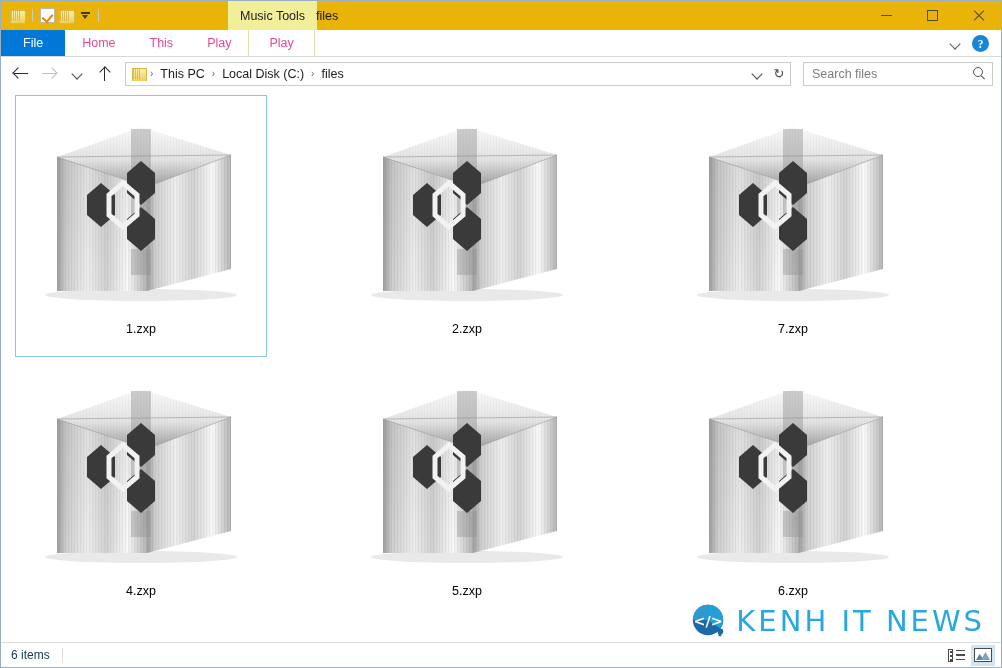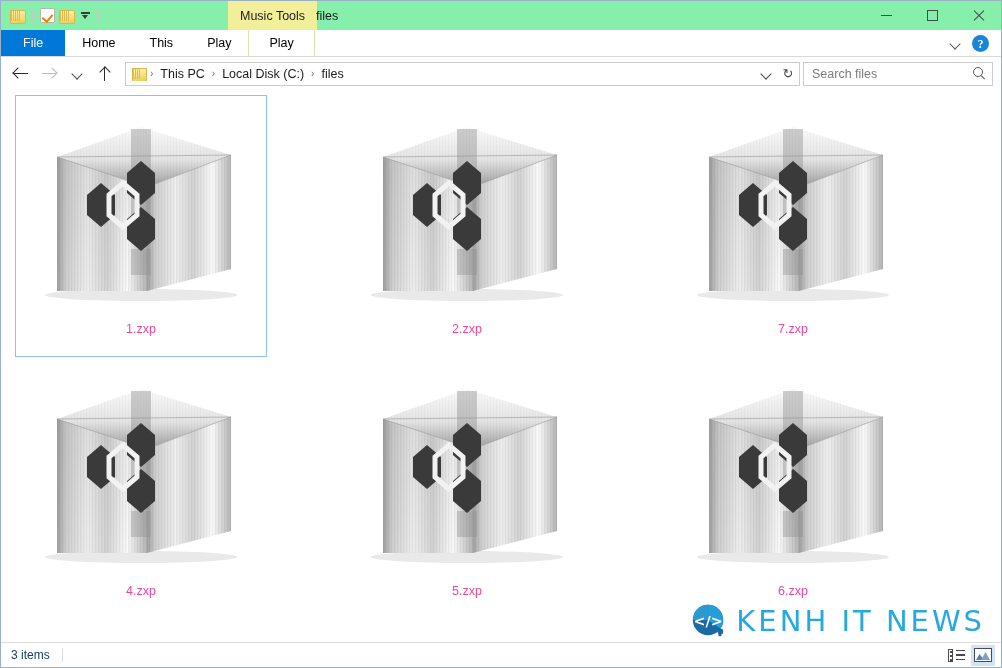--- a/index.html
+++ b/index.html
@@ -21,21 +21,21 @@
     border: 1px solid #9ab0c4;
     display: flex;
     flex-direction: column;
   }
 
   
   .titlebar {
     height: 29px;
     display: flex;
     align-items: center;
-    background: #86efac;
+    background: #eab308;
     position: relative;
     flex: 0 0 auto;
   }
 
   .qat {
     display: flex;
     align-items: center;
     height: 29px;
     padding-left: 9px;
     gap: 4px;
@@ -180,21 +180,21 @@
     background: #ffffff;
     position: relative;
     flex: 0 0 auto;
   }
 
   .tab {
     display: flex;
     align-items: center;
     justify-content: center;
     font-size: 12.5px;
-    color: #000000;
+    color: #ec4899;
     padding: 0 17px;
     white-space: nowrap;
   }
   .tab.file {
     background: #0078d7;
     color: #ffffff;
     padding: 0 22px;
   }
   .tab.ctx {
     border-left: 1px solid #e2e2b0;
@@ -392,21 +392,21 @@
     font-size: 13px; color: #4a4a4a; line-height: 13px; text-align: center;
   }
 
   .searchbox {
     width: 190px;
     height: 24px;
     border: 1px solid #cccccc;
     background: #ffffff;
     display: flex;
     align-items: center;
-    margin-left: 3px;
+    margin-left: 12px;
     padding: 0 6px 0 8px;
     flex: 0 0 auto;
     gap: 32px;
   }
   .searchbox input {
     flex: 1 1 auto;
     border: none;
     outline: none;
     font-size: 12.5px;
     color: #1b1b1b;
@@ -473,21 +473,21 @@
     width: 214px;
     height: 214px;
     position: relative;
     display: flex;
     align-items: center;
     justify-content: center;
   }
 
   .label {
     font-size: 12.5px;
-    color: #ec4899;
+    color: #000000;
     margin-top: 6px;
     text-align: center;
     white-space: nowrap;
   }
 
   
   .boxicon { width: 212px; height: 200px; display: block; }
 
   
   .statusbar {
@@ -873,21 +873,21 @@
           <text x="19" y="25" font-family="DejaVu Sans, sans-serif" font-size="15" font-weight="bold" fill="#ffffff" text-anchor="middle">&lt;/&gt;</text>
           <circle cx="32" cy="31" r="3" fill="#1b6aa5"></circle>
           <rect x="30" y="33" width="3" height="3" fill="#1b6aa5"></rect>
         </svg>
       </div>
       <div class="wm-text">KENH IT NEWS</div>
     </div>
   </div>
 
   <div class="statusbar">
-    <div class="status-text">3 items</div>
+    <div class="status-text">6 items</div>
     <div class="status-sep"></div>
 
     <div class="status-right">
       <div class="viewbtn">
         <div class="vi-details">
           <span class="col-l">
               <i></i>
               <i></i>
               <i></i>
             </span>

